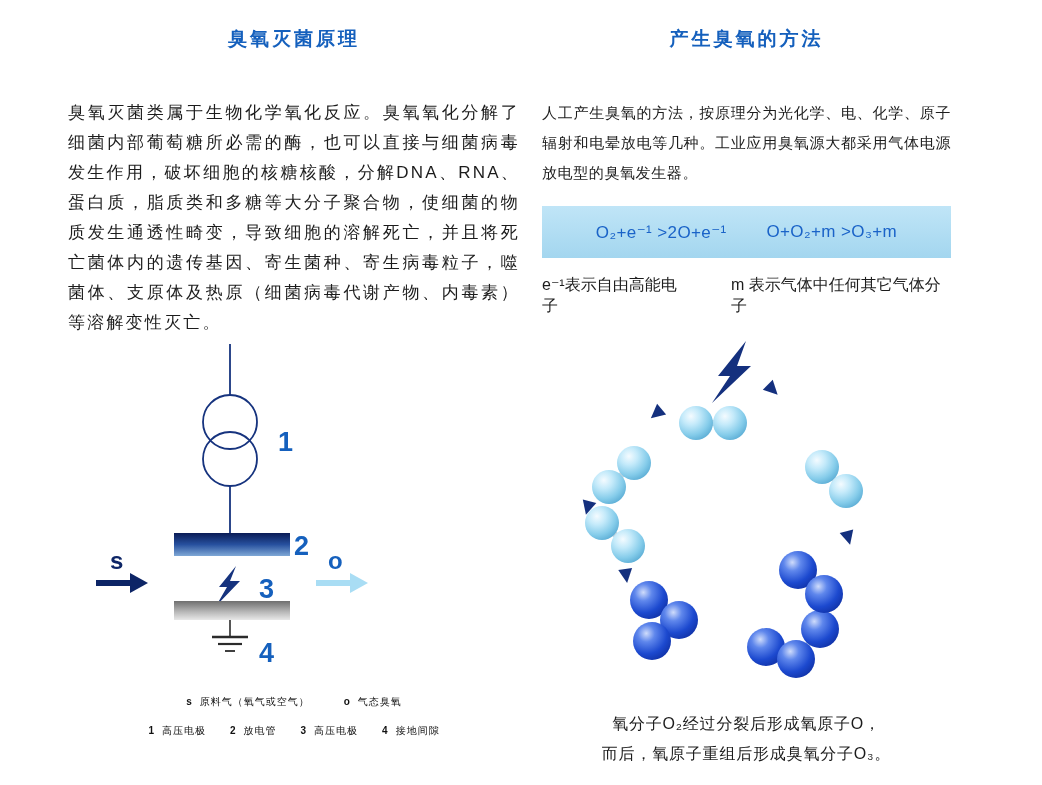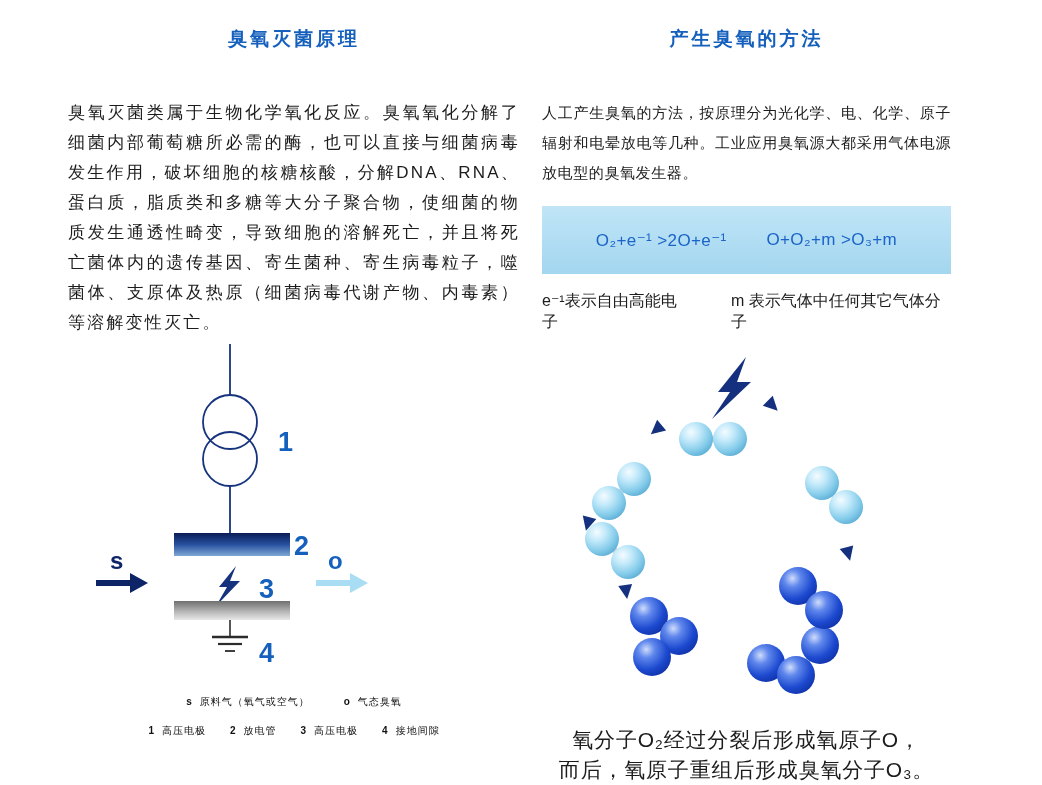--- a/index.html
+++ b/index.html
@@ -14,26 +14,26 @@
   .para-left{margin-top:46px;font-size:17px;line-height:30px;letter-spacing:2.2px;}
   .para-right{margin-top:46px;font-size:15px;line-height:30px;letter-spacing:0.6px;}
   .diagram-left{display:block;margin:2px 0 0 10px;}
   .diagram-right{display:block;margin:20px 0 0 -6px;}
   .legend{text-align:center;font-size:10px;color:#111;letter-spacing:1px;}
   .legend .key{font-weight:bold;margin-right:7px;}
   .legend-row1{margin-top:10px;}
   .legend-row1 .item + .item{margin-left:34px;}
   .legend-row2{margin-top:15px;}
   .legend-row2 .item + .item{margin-left:24px;}
-  .formula-box{margin-top:18px;height:68px;background:linear-gradient(180deg,#c0e5f7,#a3d6ef);
+  .formula-box{margin-top:18px;height:52px;background:linear-gradient(180deg,#c0e5f7,#a3d6ef);
                display:flex;align-items:center;justify-content:space-around;padding:0 34px;}
   .formula{color:#1a63c8;font-size:17px;letter-spacing:0.4px;}
   .notes{margin-top:17px;display:flex;font-size:16px;color:#1c1c1c;}
   .notes .note2{margin-left:42px;}
-  .caption{margin-top:10px;text-align:center;font-size:21px;line-height:30px;
+  .caption{margin-top:10px;text-align:center;font-size:16px;line-height:30px;
            color:#1c1c1c;letter-spacing:0.8px;}
   svg text{font-family:"Liberation Sans","DejaVu Sans",sans-serif;font-weight:bold;}
 </style>
 </head>
 <body>
 
 <div class="page">
 
   <div class="col col-left">
     <h1 class="title">臭氧灭菌原理</h1>

